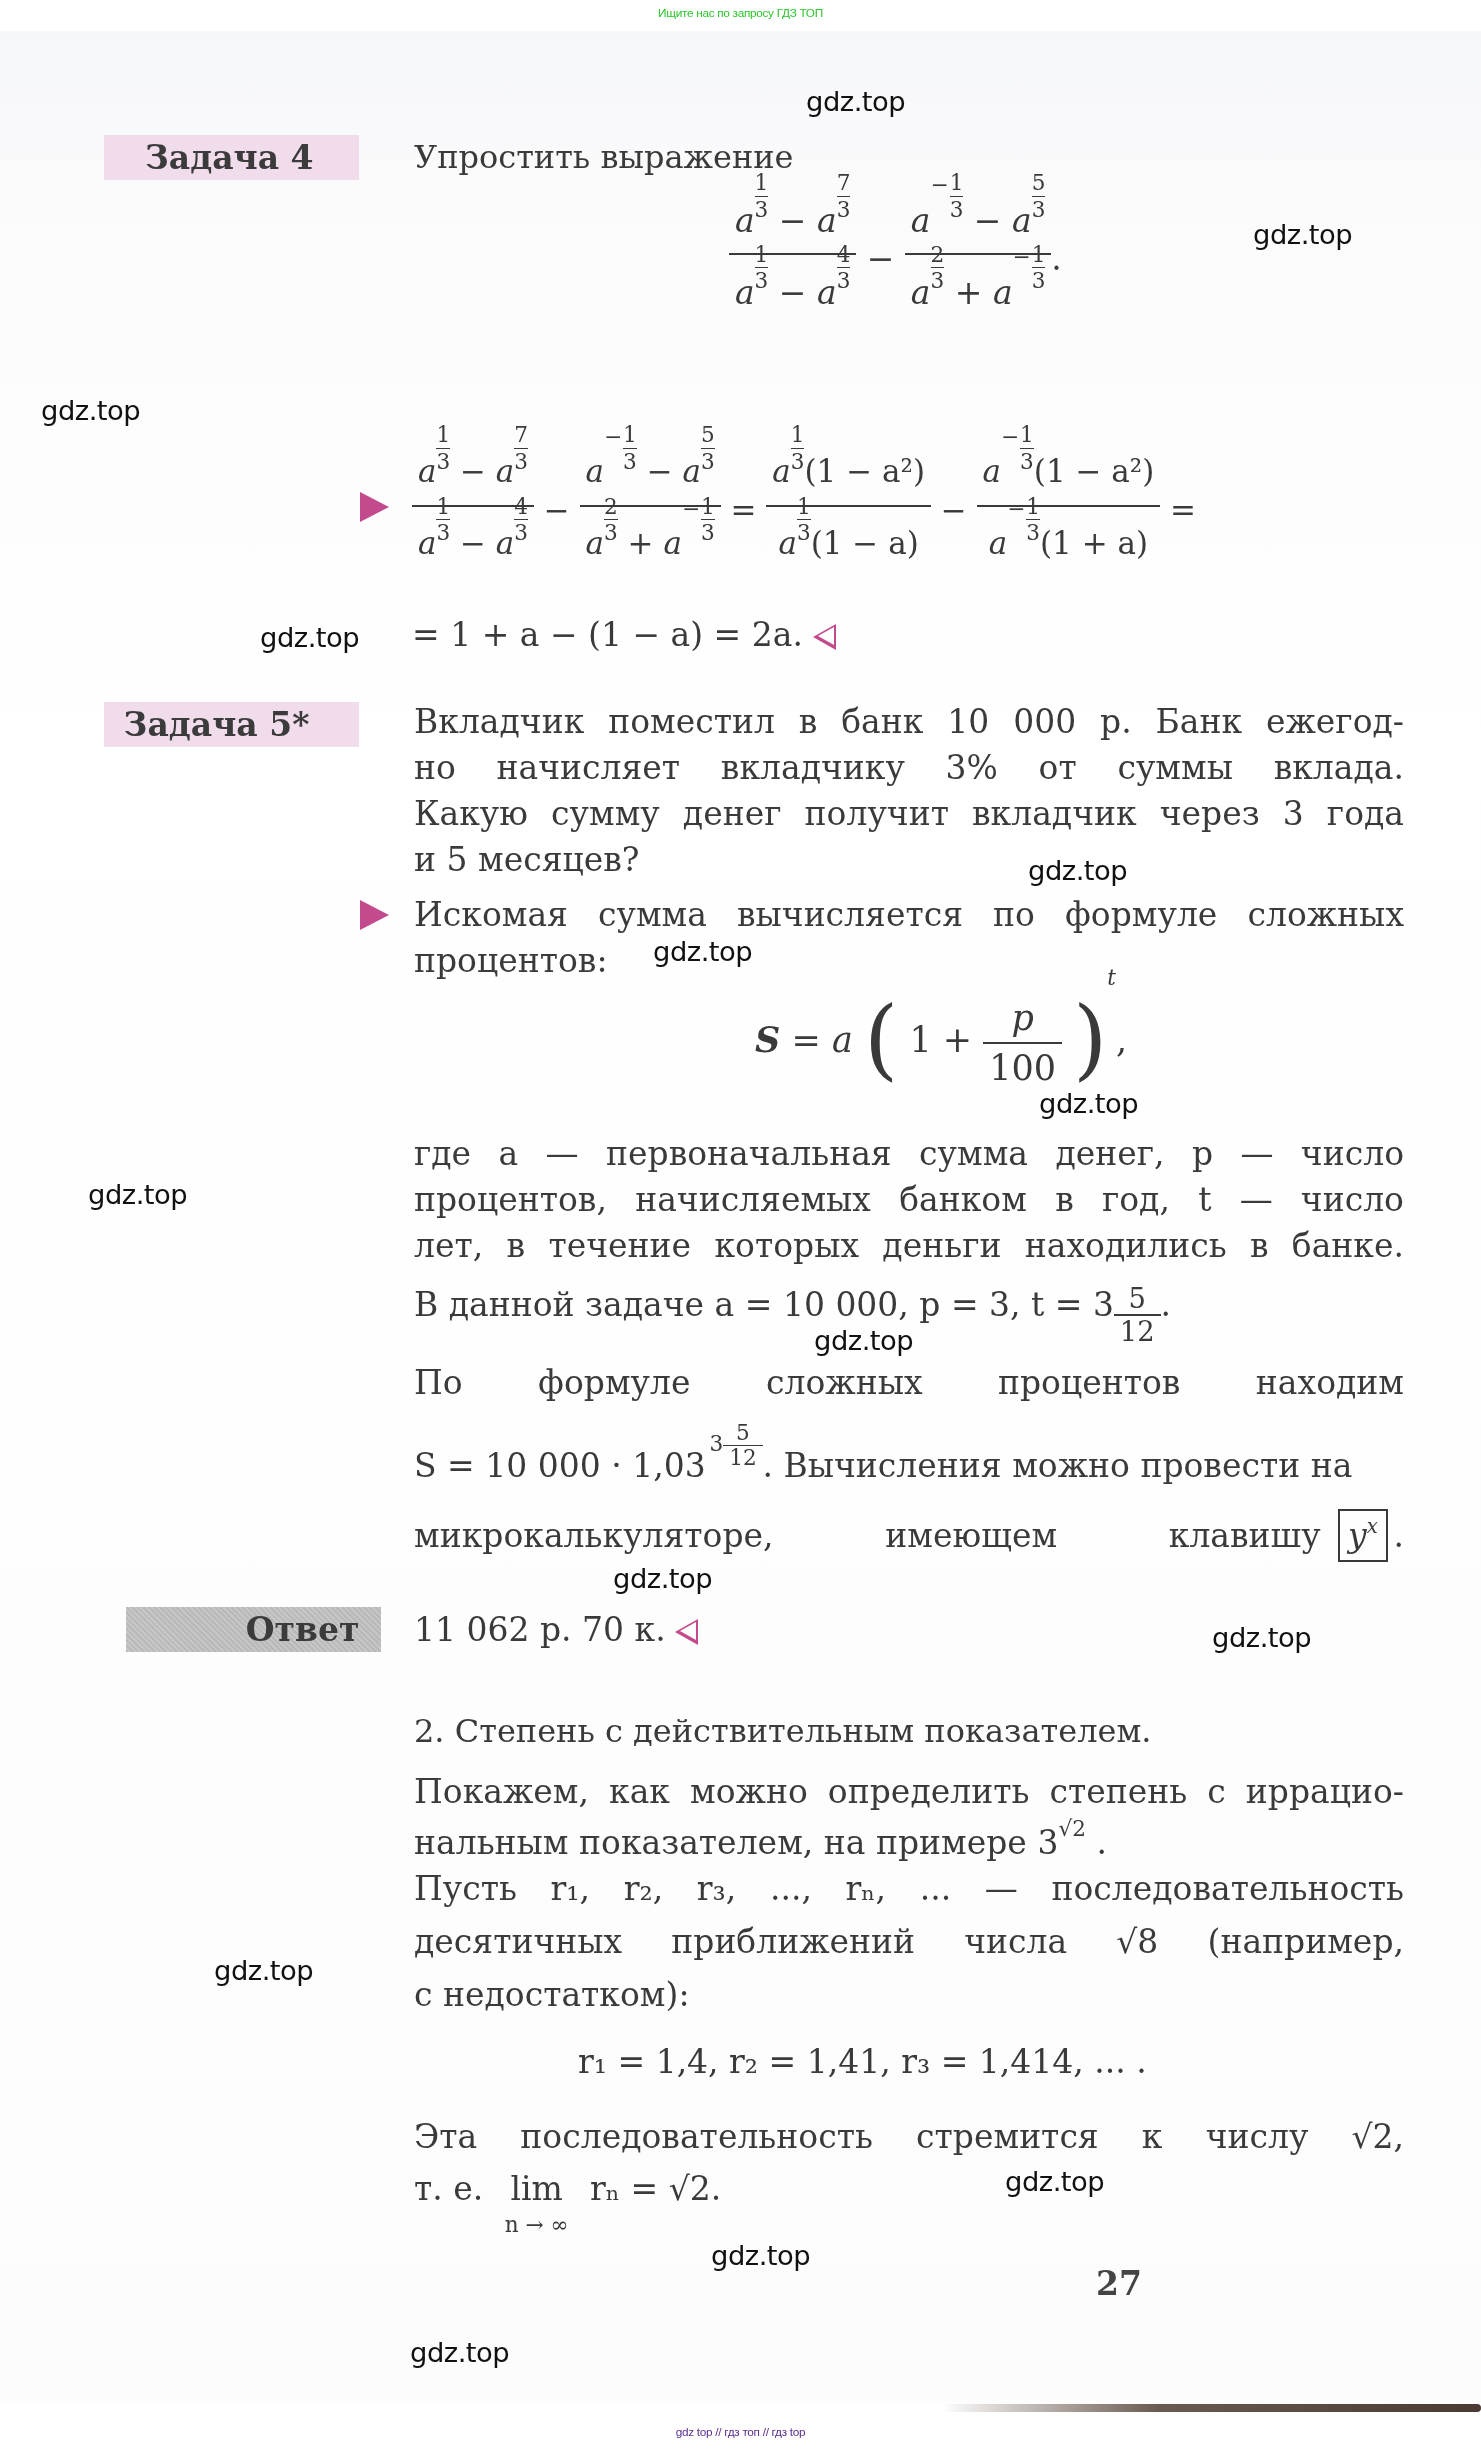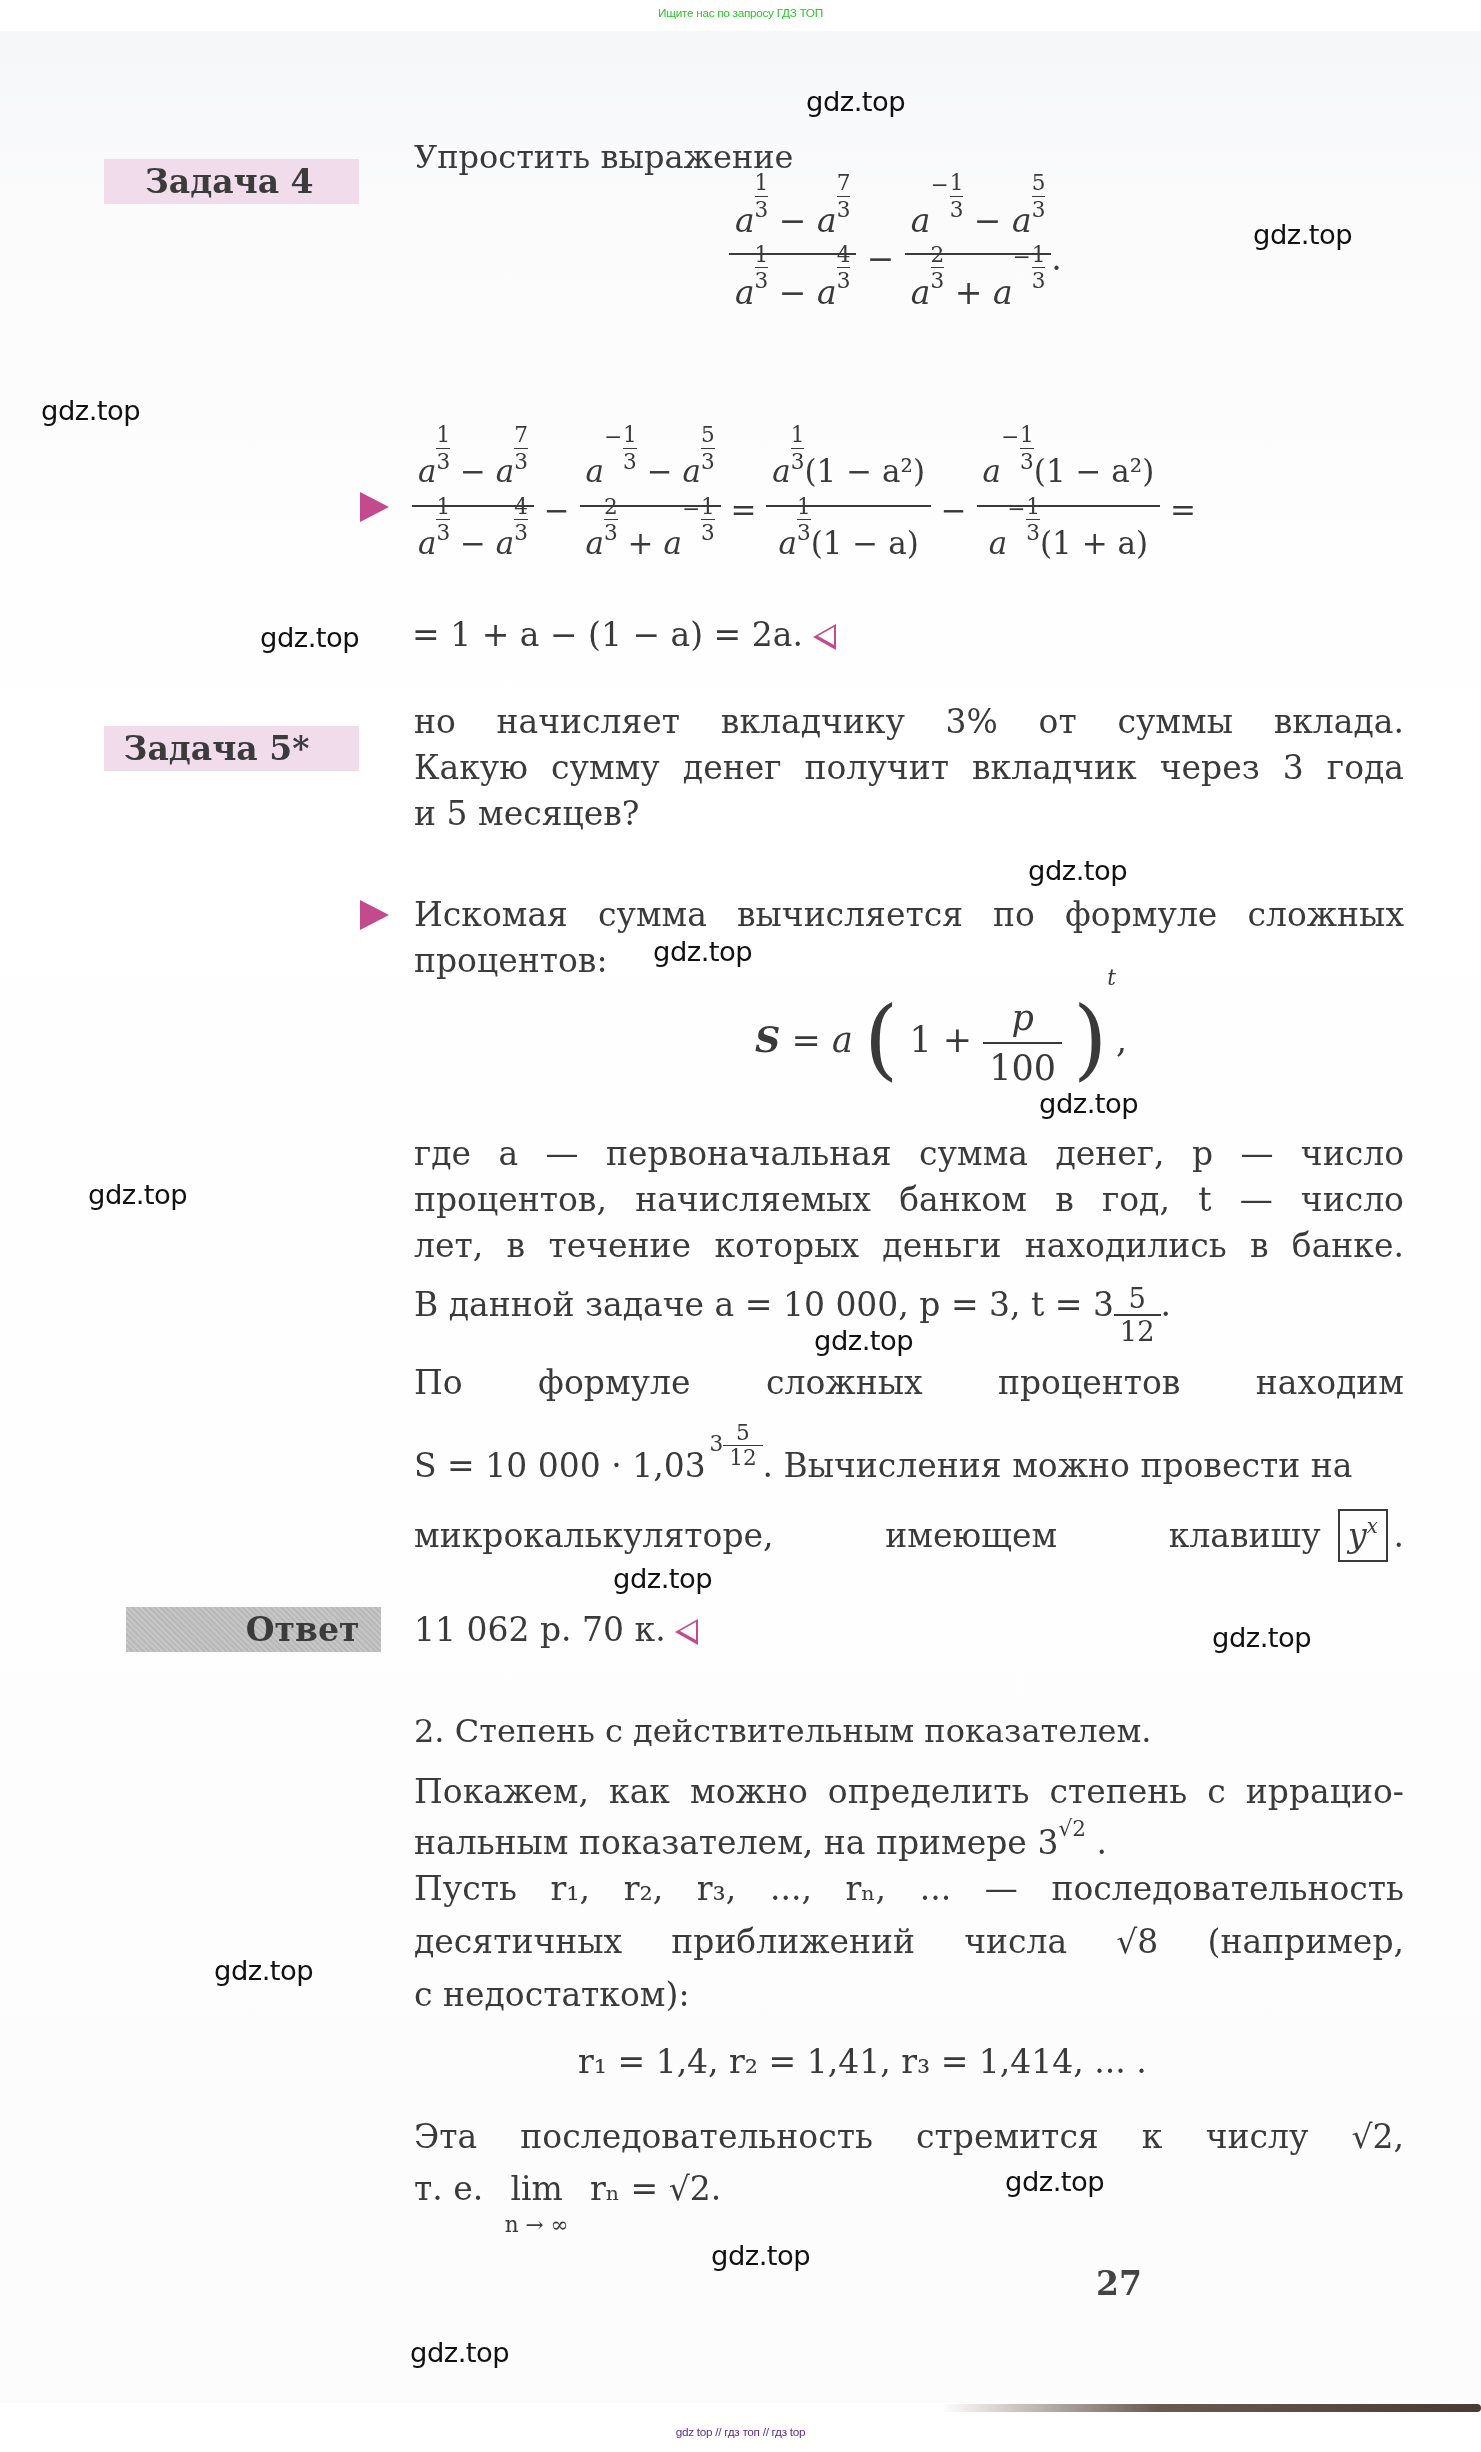--- a/index.html
+++ b/index.html
@@ -29,21 +29,21 @@
     letter-spacing:-0.3px;
   }
   .wm {
     position:absolute; font-family:"DejaVu Sans", sans-serif; font-size:27.4px;
     color:#111; letter-spacing:-0.5px;
   }
   .label {
     position:absolute; height:45px; line-height:45px;
     font-weight:bold; font-size:33px; color:#3b3b3b;
   }
-  .label.pink { background:#f1dceb;margin-top:24px; }
+  .label.pink { background:#f1dceb; }
   .label.gray { background:repeating-linear-gradient(45deg,#b9b9b9 0 2px,#c6c6c6 2px 3.9px); text-align:right; padding-right:21.6px; box-sizing:border-box; }
   .txt {
     position:absolute; font-size:33px; line-height:46px; color:#3a3a3a;
     text-align:justify; font-family:"DejaVu Serif", serif;
   }
   .txt.bold { font-weight:normal; }
   .just { text-align:justify; text-align-last:justify; }
   .tri-right {
     position:absolute; width:0; height:0;
     border-top:15.7px solid transparent; border-bottom:15.7px solid transparent;
@@ -202,20 +202,21 @@
         </span><span>(1 + a)</span></span>
   </span>
   =
 </div>
 <div class="math" style="top:615px; left:412px;">
   <span>= 1 + a − (1 − a) = 2a.</span><span class="tri-left"></span>
 </div>
 
 <div class="label pink" style="top:702px; left:104px; width:255px; padding-left:19.6px; box-sizing:border-box;">Задача 5*</div>
 <div class="txt" style="top:699px; left:414px; width:990px;">
+  <div class="just">Вкладчик поместил в банк 10 000 р. Банк ежегод-</div>
   <div class="just">но начисляет вкладчику 3% от суммы вклада.</div>
   <div class="just">Какую сумму денег получит вкладчик через 3 года</div>
   <div>и 5 месяцев?</div>
 </div>
 
 <div class="tri-right" style="top:900px; left:360px;"></div>
 <div class="txt" style="top:892px; left:414px; width:990px;">
   <div class="just">Искомая сумма вычисляется по формуле сложных</div>
   <div>процентов:</div>
 </div>

